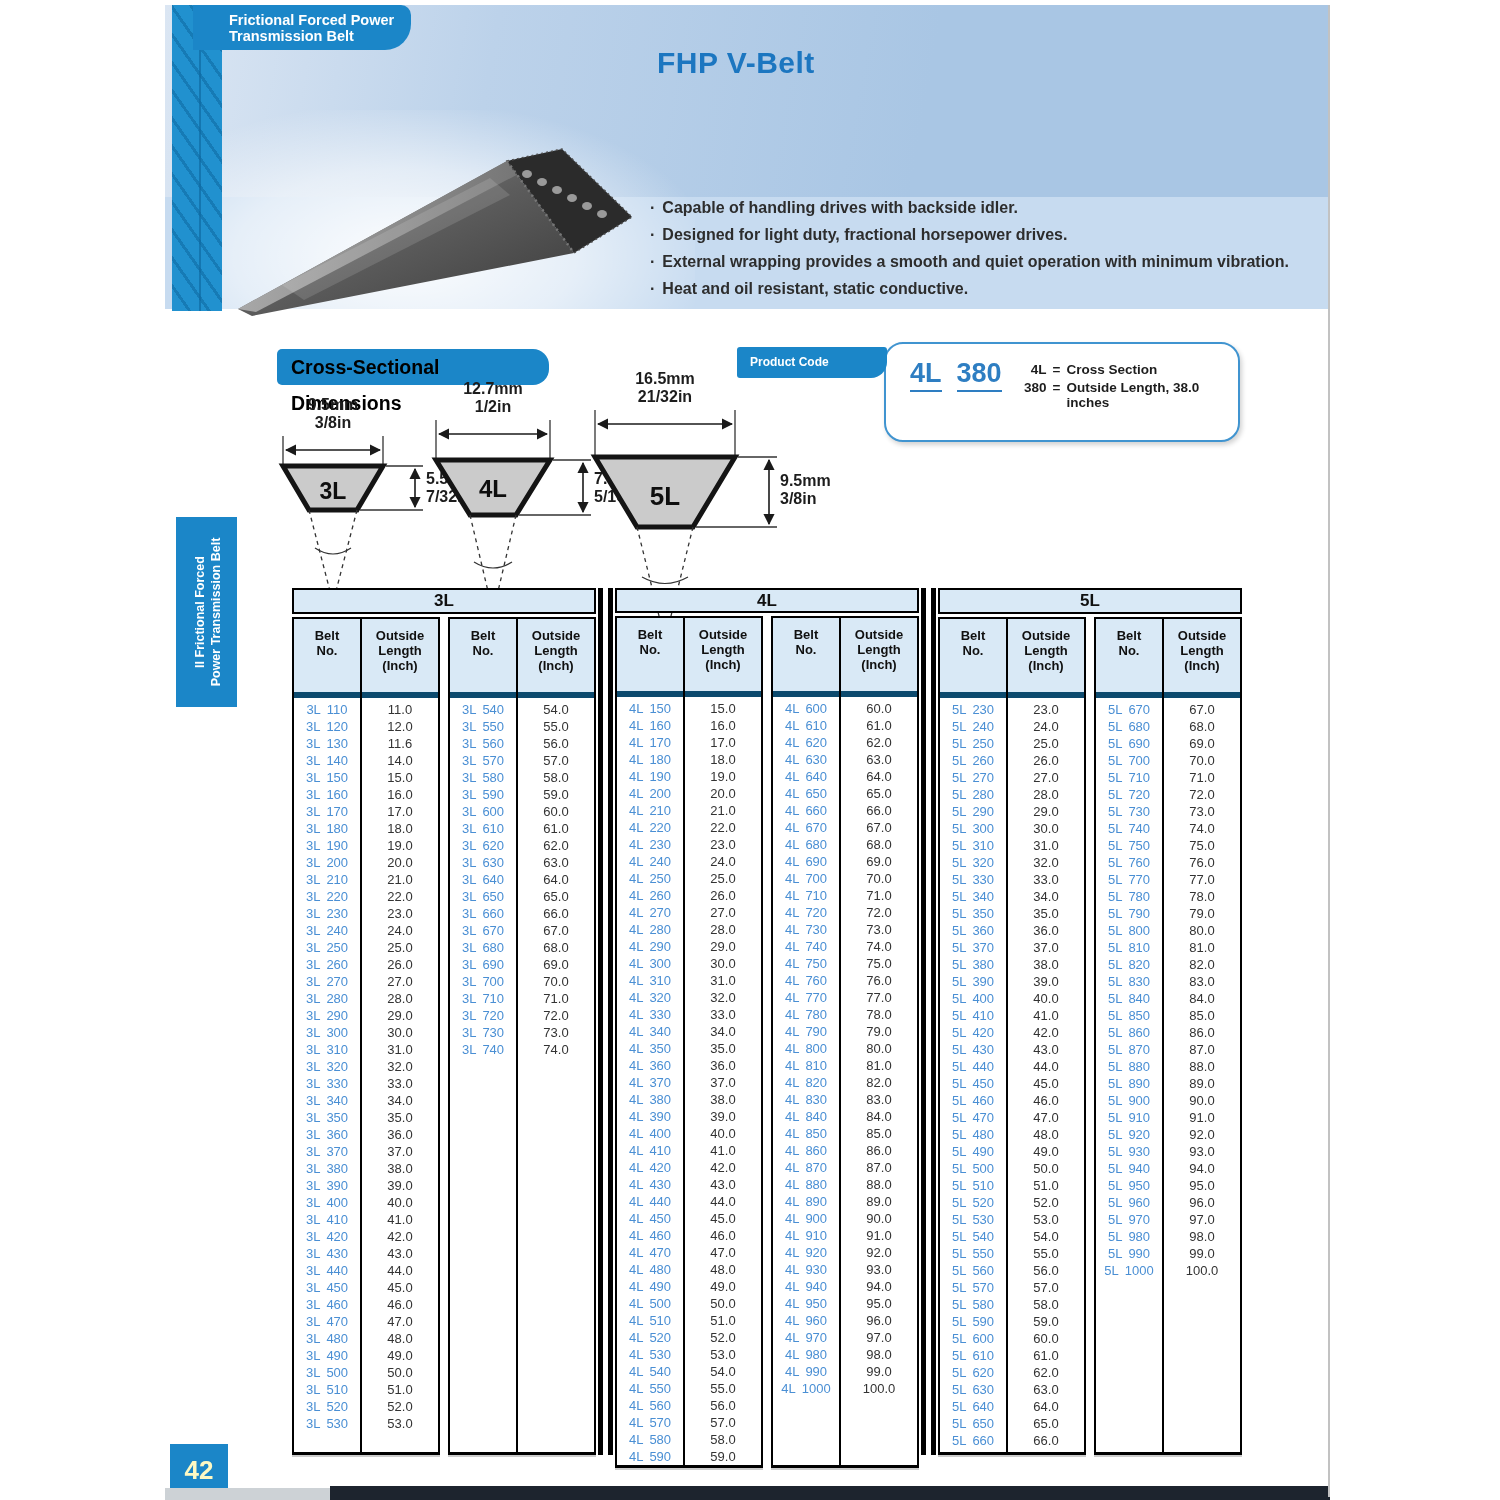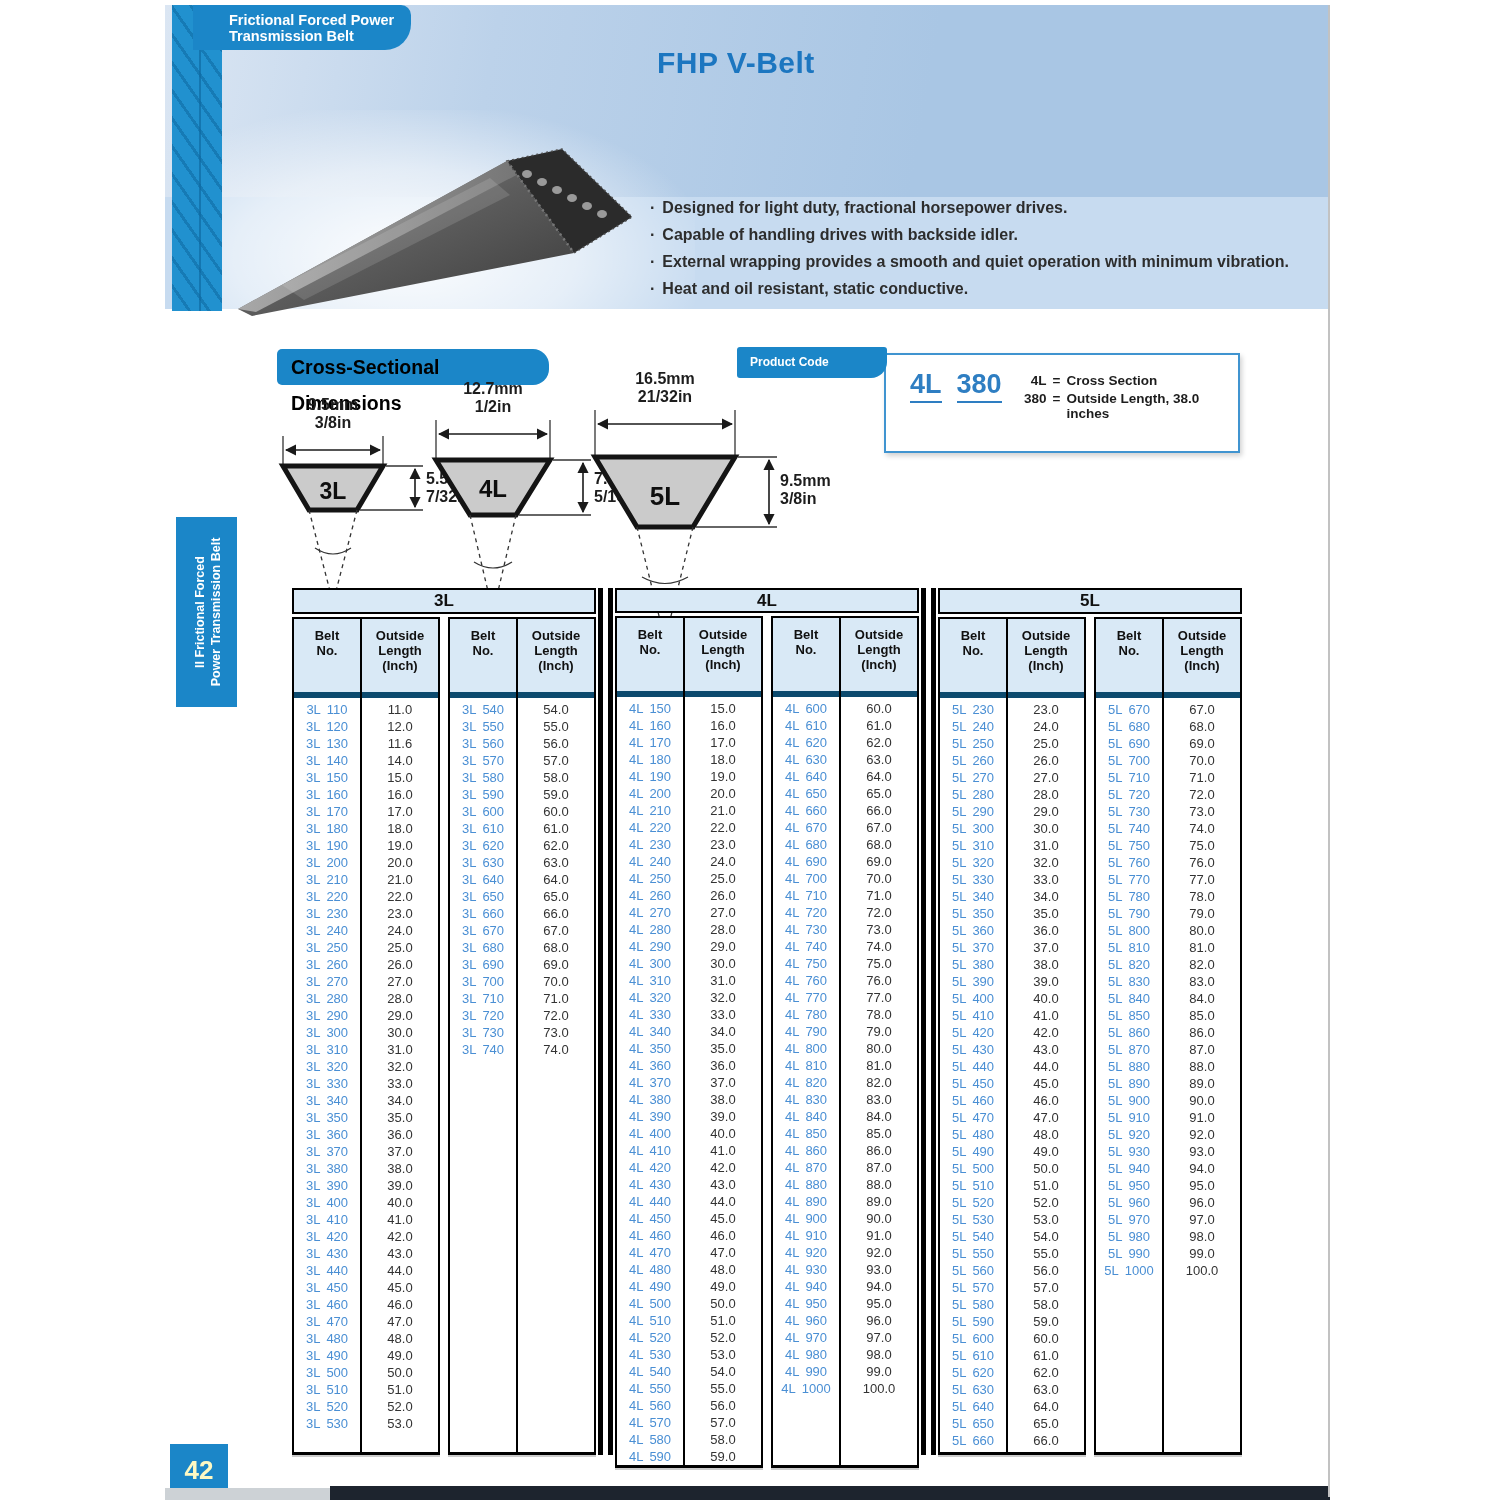--- a/index.html
+++ b/index.html
@@ -17,21 +17,21 @@
       #2191cf;}
   .tab{left:193px;top:5px;width:218px;height:45px;background:#1b86c8;border-radius:0 10px 26px 0;color:#fff;font-weight:bold;font-size:14.5px;line-height:16px;padding:7px 0 0 36px;box-sizing:border-box;}
   .page-title{left:657px;top:46px;font-size:30px;font-weight:bold;color:#1c76c0;letter-spacing:.5px;}
   
   .bullets{left:650px;top:199px;width:670px;}
   .bullets .li{font-size:16px;font-weight:600;color:#2d2d2d;margin-bottom:9px;}
   .bullets .dot{margin-right:7px;}
   
   .cs-label{left:277px;top:349px;width:272px;height:36px;background:#1b86c8;border-radius:5px 16px 16px 5px;color:#000000;font-weight:bold;font-size:19.5px;line-height:36px;padding-left:14px;box-sizing:border-box;}
   .pc-label{left:737px;top:347px;width:150px;height:31px;background:#1b86c8;border-radius:3px 3px 16px 3px;color:#fff;font-weight:bold;font-size:12px;line-height:31px;padding-left:13px;box-sizing:border-box;z-index:3;}
-  .pc-box{left:884px;top:353px;width:352px;height:96px;background:#fff;border:2px solid #4094d0;border-radius:0;box-shadow:2px 3px 5px rgba(0,0,0,.18);z-index:2;}
+  .pc-box{left:884px;top:342px;width:352px;height:96px;background:#fff;border:2px solid #4094d0;border-radius:19px;box-shadow:2px 3px 5px rgba(0,0,0,.18);z-index:2;}
   .pc-code{position:absolute;left:24px;top:14px;font-size:27px;font-weight:bold;color:#2e7ec2;}
   .pc-code span{border-bottom:2px solid #2e7ec2;padding-bottom:2px;margin-right:15px;}
   .pc-expl{position:absolute;left:138px;top:18px;display:grid;grid-template-columns:auto auto auto;column-gap:6px;row-gap:3px;font-size:13.5px;font-weight:bold;color:#1d1d1d;}
   .pc-expl .k{text-align:right;}
   
   .belt-table{left:292px;top:588px;display:flex;align-items:stretch;height:867px;}
   .tgroup{width:304px;display:flex;flex-direction:column;}
   .tband{height:22px;border:2px solid #000;background:#d9e9f6;text-align:center;font-weight:bold;font-size:17px;line-height:21px;color:#101010;margin-bottom:3px;}
   .tpairs{flex:1;display:flex;gap:8px;}
   .tpair{width:148px;box-sizing:border-box;border:2px solid #000;border-bottom-width:3px;background:#fff;display:flex;box-shadow:0 2px 0 rgba(110,110,110,.35);}
@@ -91,22 +91,22 @@
       <ellipse cx="320" cy="49" rx="5" ry="4"></ellipse>
     <ellipse cx="335" cy="57" rx="5" ry="4"></ellipse>
       <ellipse cx="350" cy="65" rx="5" ry="4"></ellipse>
     <ellipse cx="365" cy="73" rx="5" ry="4"></ellipse>
       <ellipse cx="380" cy="81" rx="5" ry="4"></ellipse>
   </g>
   <line x1="285" y1="28" x2="352" y2="120" stroke="#777" stroke-width="2.5" stroke-dasharray="2,4"></line>
 </svg>
 
 <div class="abs bullets">
+  <div class="li"><span class="dot">·</span><span>Capable of handling drives with backside idler.</span></div>
   <div class="li"><span class="dot">·</span><span>Designed for light duty, fractional horsepower drives.</span></div>
-  <div class="li"><span class="dot">·</span><span>Capable of handling drives with backside idler.</span></div>
   <div class="li"><span class="dot">·</span><span>External wrapping provides a smooth and quiet operation with minimum vibration.</span></div>
   <div class="li"><span class="dot">·</span><span>Heat and oil resistant, static conductive.</span></div>
 </div>
 
 <div class="abs cs-label">Cross-Sectional Dimensions</div>
 
 <svg class="abs" style="left:258px;top:388px;" width="230" height="232" viewBox="0 0 230 232">
   <defs>
       <marker id="ar3" viewBox="0 0 10 10" refX="9" refY="5" markerWidth="7" markerHeight="7" orient="auto-start-reverse">
         <path d="M0,0 L10,5 L0,10 z" fill="#1a1a1a"></path>

